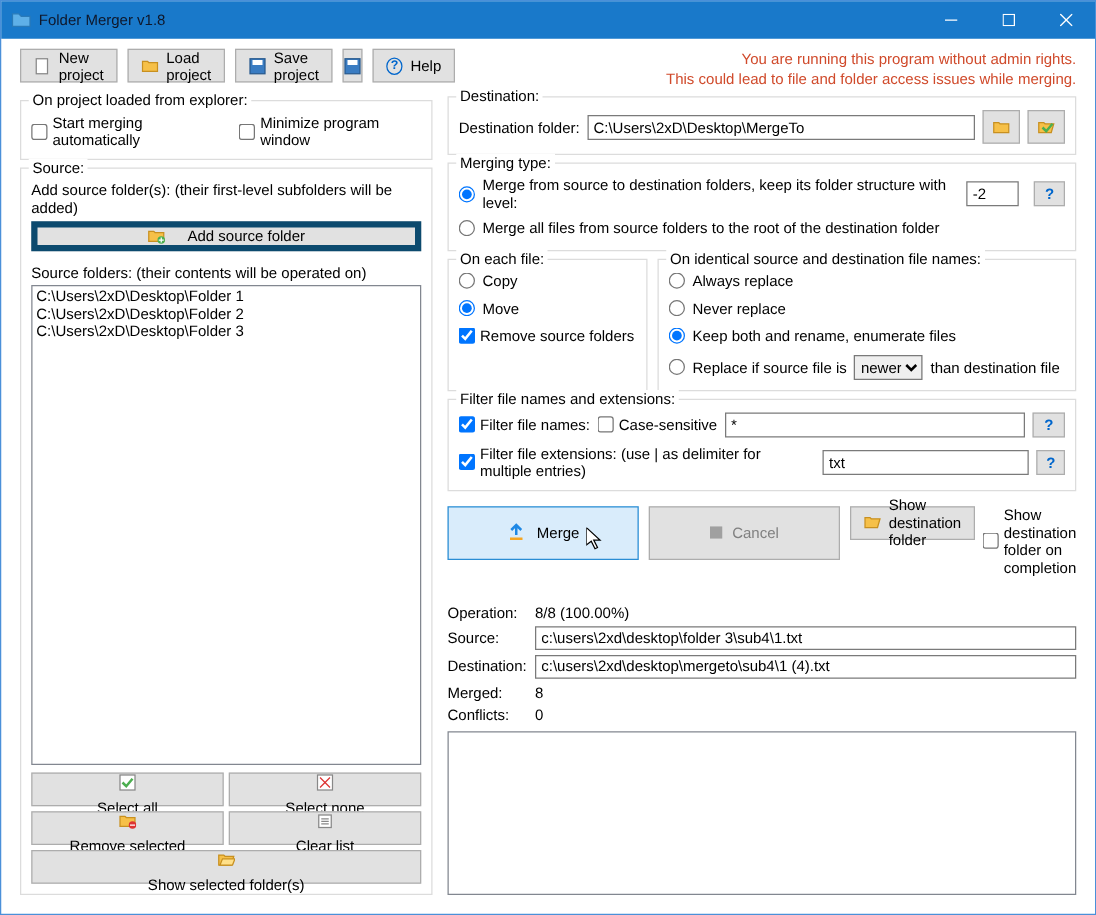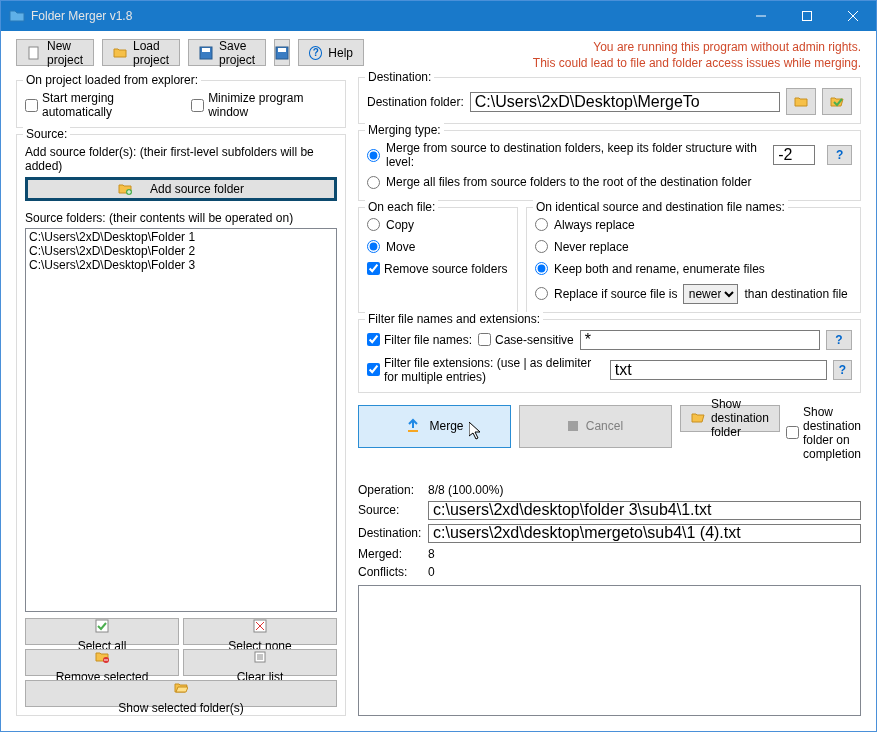--- a/index.html
+++ b/index.html
@@ -1,41 +1,41 @@
 <!DOCTYPE html>
 <html><head>
 <meta charset="utf-8">
 <style>
 * { box-sizing: border-box; font-family: "Segoe UI", Tahoma, sans-serif; font-size: 12px; }
 body { margin: 0; background: #f0f0f0; }
 .window { width: 877px; height: 732px; background: #fff; border: 1px solid #4a90d9; display: flex; flex-direction: column; }
-.titlebar { height: 30px; background: #1979ca; color: #e5e5e5; display: flex; align-items: center; padding: 0 0 0 8px; }
+.titlebar { height: 30px; background: #1979ca; color: #0f172a; display: flex; align-items: center; padding: 0 0 0 8px; }
 .titlebar .icon { width: 16px; height: 16px; margin-right: 6px; }
 .titlebar .spacer { flex: 1; }
 .titlebar .winbtn { width: 46px; height: 30px; display: flex; align-items: center; justify-content: center; color: #fff; }
 .content { flex: 1; padding: 8px 15px 15px 15px; display: flex; gap: 12px; overflow: hidden; position: relative; }
 .left { width: 330px; display: flex; flex-direction: column; }
 .right { flex: 1; display: flex; flex-direction: column; }
 .toolbar-row { display: flex; gap: 8px; margin-bottom: 8px; align-items: center; }
 .btn { height: 27px; display: inline-flex; align-items: center; justify-content: center; gap: 6px; background: #e1e1e1; border: 1px solid #adadad; padding: 11px 10px; cursor: default; }
 .btn.iconbtn { width: 30px; padding: 0; }
 .group { position: relative; border: 1px solid #dcdcdc; padding: 10px 8px 8px 8px; margin-top: 6px; }
 .group > .legend { position: absolute; top: -8px; left: 6px; background: #fff; padding: 0 3px; color: #000; }
 .chk-row { display: flex; gap: 14px; align-items: center; }
 label.chk { display: inline-flex; align-items: center; gap: 4px; }
 label.rdo { display: inline-flex; align-items: center; gap: 6px; }
 input[type=checkbox], input[type=radio] { margin: 0; width:13px; height:13px; }
-.wide-btn { width: 100%; height: 24px; background: #e1e1e1; border: 3px solid #0c4a6e; display: flex; align-items: center; justify-content: center; gap: 18px; }
+.wide-btn { width: 100%; height: 24px; background: #e1e1e1; border: 5px solid #0c4a6e; display: flex; align-items: center; justify-content: center; gap: 18px; }
 .listbox { border: 1px solid #828790; background: #fff; overflow: scroll; flex: 1; padding: 1px; }
 .listbox .item { padding: 0 2px; white-space: nowrap; }
 .btn-grid { display: grid; grid-template-columns: 1fr 1fr; gap: 4px; margin-top: 6px; }
 .btn-grid .cell { height: 27px; background: #e1e1e1; border: 1px solid #adadad; display: flex; align-items: center; gap: 6px; padding: 0 8px; flex-direction: column; }
 .btn-grid .full { grid-column: 1 / 3; }
 .row { display: flex; align-items: center; gap: 6px; }
-input.txt { border: 1px solid #7a7a7a; height: 20px; padding: 0 4px; background:#fff; font-family: inherit; font-size:16px; }
+input.txt { border: 1px solid #7a7a7a; height: 20px; padding: 0 4px; background:#fff; font-family: inherit; font-size:12px; }
 .redtext { color: #d04a2b; text-align: right; font-size: 11.5px; line-height: 1.35; }
 .bigbtn { height: 43px; flex:1; display:flex; align-items:center; justify-content:center; gap:8px; border:1px solid #adadad; background:#e1e1e1; font-size:13px;}
 .bigbtn.merge { background:#d9ecfb; border-color:#2a8dd4; color:#000; }
 .bigbtn.cancel { color:#808080; }
 .status-table { display:grid; grid-template-columns: 70px 1fr; row-gap:4px; align-items:center; margin-top:22px;}
 .status-table input { height:19px; }
 .logbox { border:1px solid #828790; background:#fff; overflow:scroll; margin-top:6px;}
 select { border:1px solid #7a7a7a; height:20px; background:#efefef; font-family:inherit; font-size:12px;text-align:right;}
 .two-cols { display:flex; gap:8px;}
 .two-cols > div { flex:1; }

